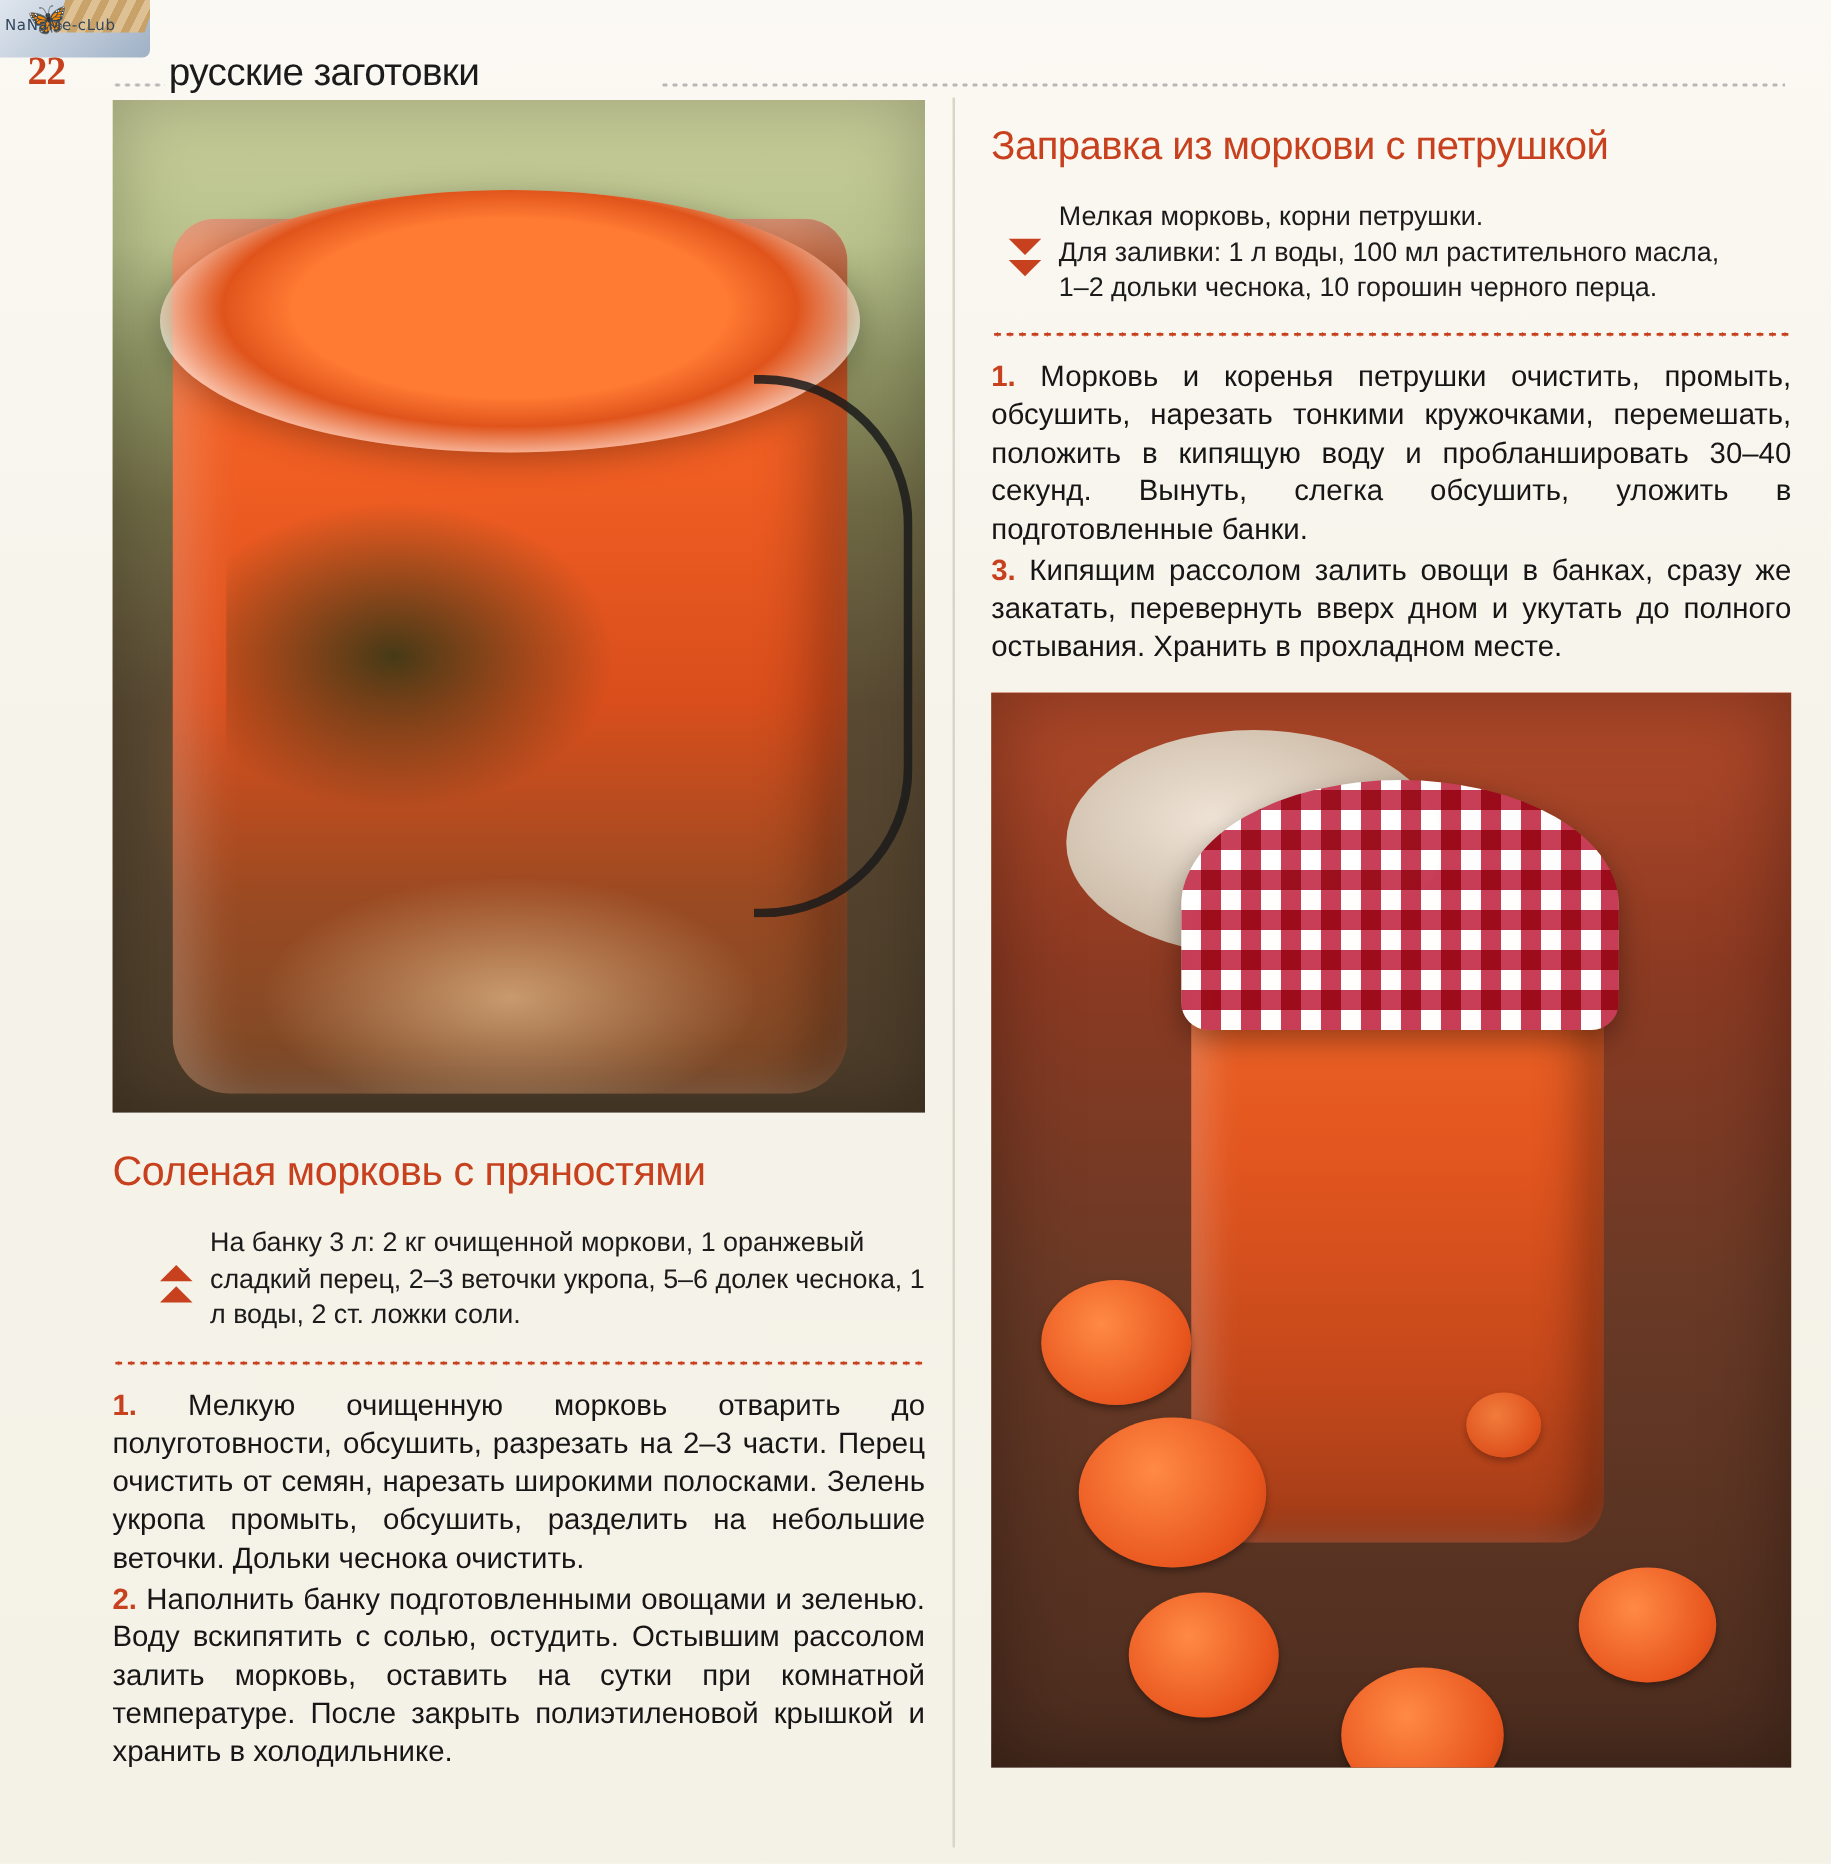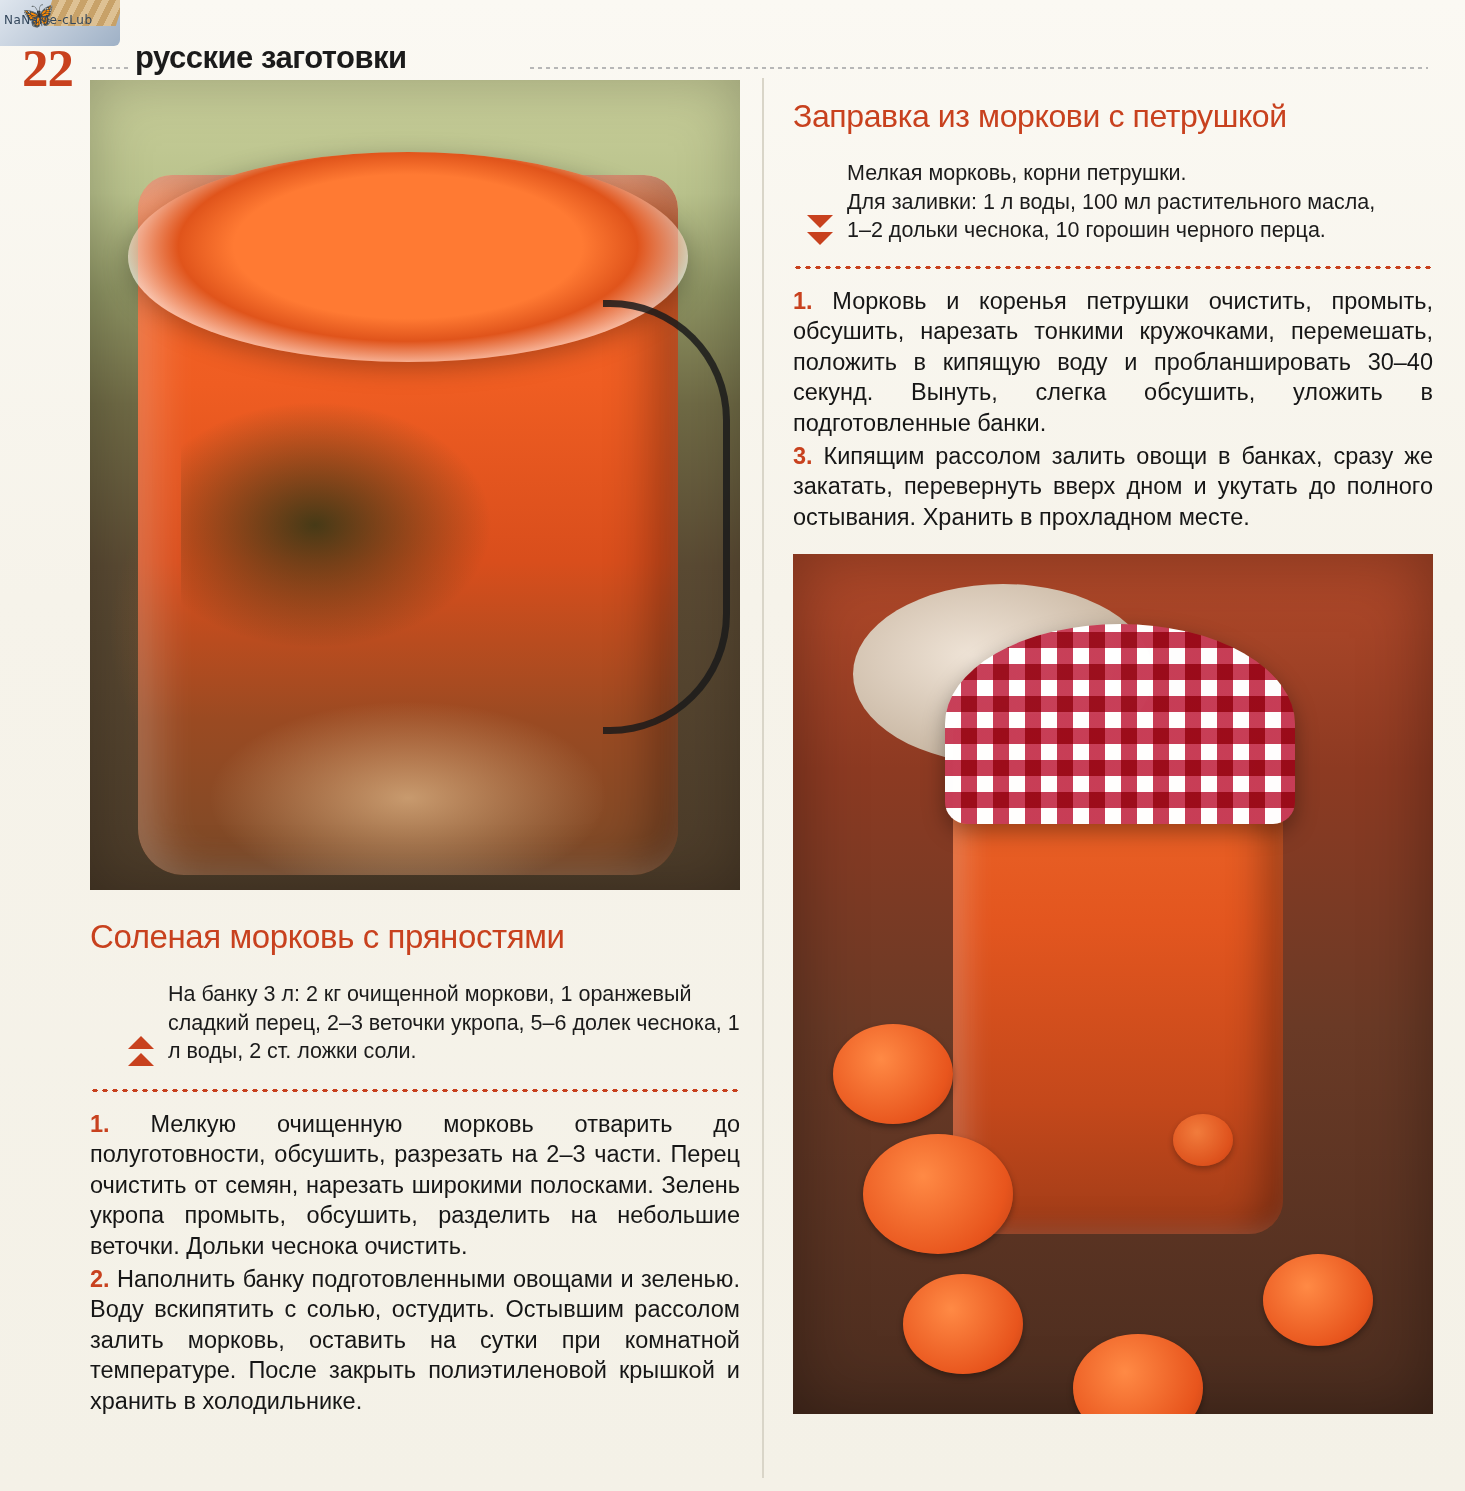--- a/index.html
+++ b/index.html
@@ -59,32 +59,32 @@
     background: repeating-linear-gradient(100deg,#c9a063 0 7px,#e0c190 7px 14px);
     transform: skewX(-18deg);
     opacity: .95;
   }
 
   
   .page-number {
     position: absolute;
     left: 22px;
     top: 38px;
-    font-size: 53px;
+    font-size: 32px;
     font-weight: bold;
     color: #c8411e;
     font-family: "Liberation Serif", serif;
     letter-spacing: -1px;
   }
   .rubric {
     position: absolute;
     left: 135px;
     top: 40px;
     font-size: 31px;
-    font-weight: bold;
+    font-weight: normal;
     color: #1b1b1b;
     letter-spacing: -0.5px;
   }
   .dots-head-left {
     position: absolute;
     left: 90px;
     top: 66px;
     width: 42px;
     height: 4px;
     background-image: radial-gradient(#b7b7b7 38%, transparent 40%);
@@ -243,21 +243,21 @@
     font-size: 33px;
     letter-spacing: -0.4px;
     margin: 0;
     font-family: "Liberation Sans", sans-serif;
   }
   .recipe-title.right {
     font-size: 32px;
   }
   .ing-row {
     display: flex;
-    align-items: flex-end;
+    align-items: center;
     gap: 14px;
   }
   .arrows {
     display: flex;
     flex-direction: column;
     gap: 4px;
     padding-top: 8px;
     flex: 0 0 auto;
   }
   .arrow-up, .arrow-down {

